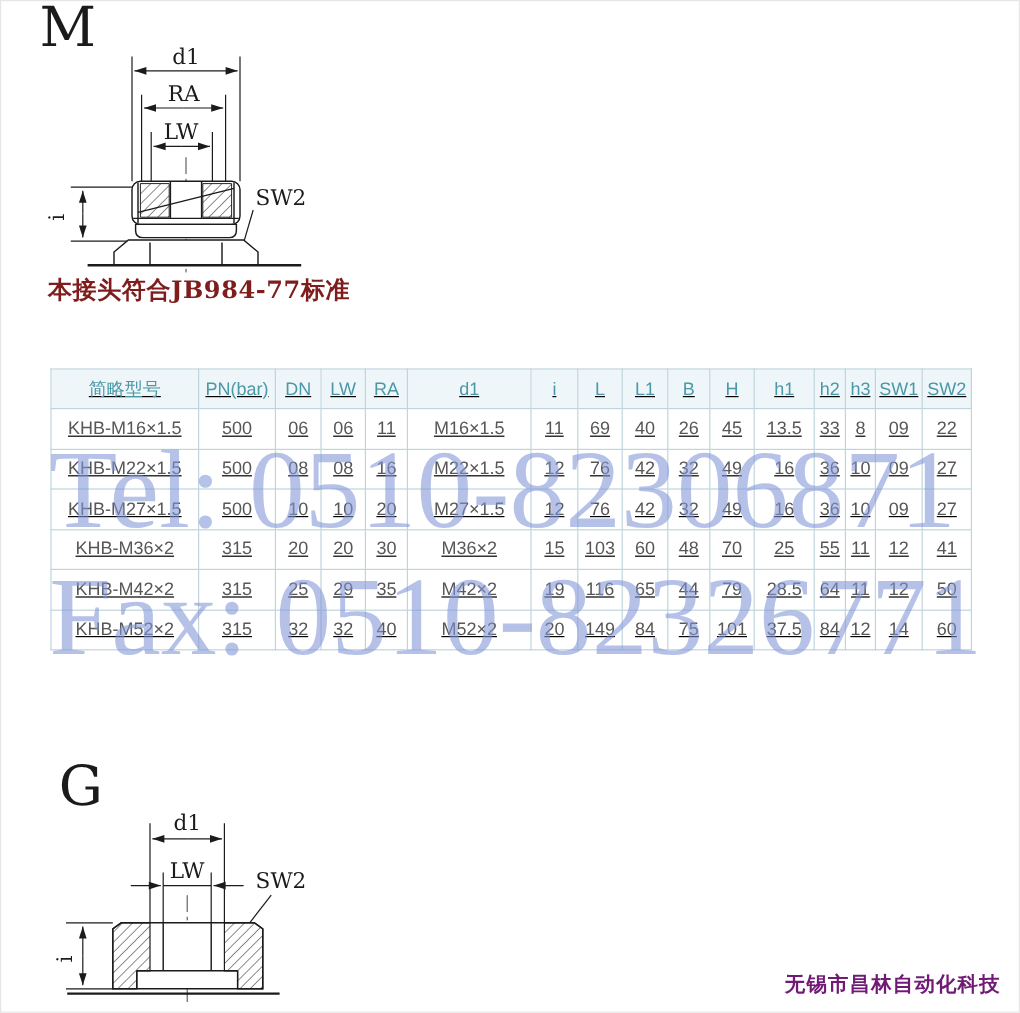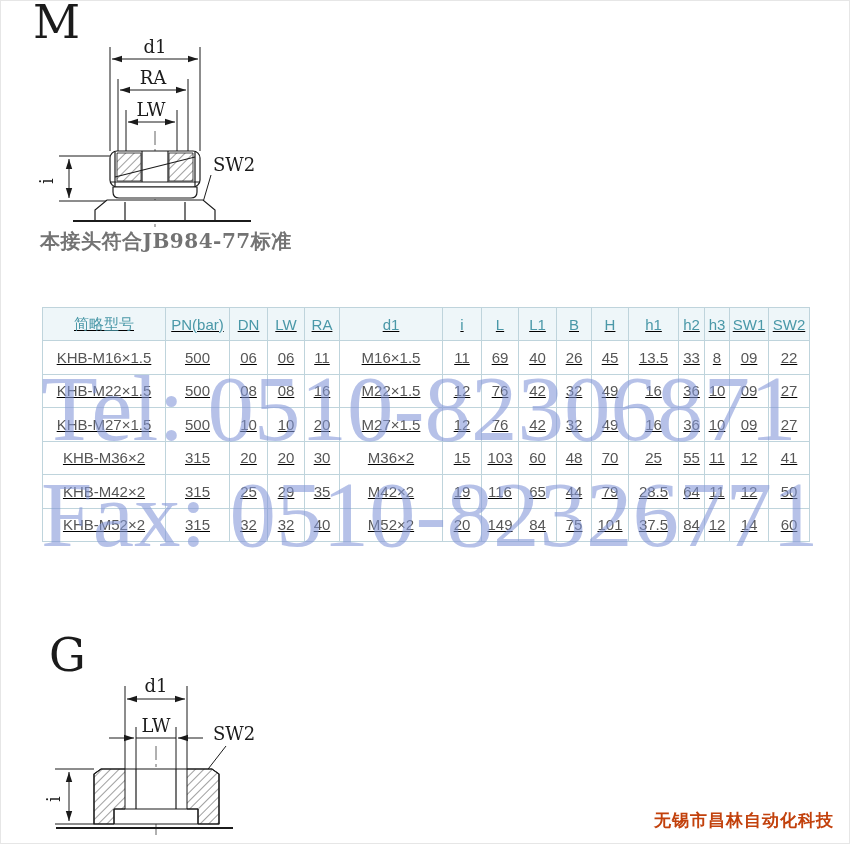--- a/index.html
+++ b/index.html
@@ -8,38 +8,38 @@
 
   
   .diagram{position:absolute;z-index:2;}
   .diagram-m{left:30px;top:0;}
   .diagram-g{left:30px;top:635px;}
   svg text{fill:#1b1b1b;}
   .dwg-letter{font-family:"DejaVu Serif","Liberation Serif",serif;font-size:46px;}
   .dim-label{font-family:"DejaVu Serif","Liberation Serif",serif;font-size:18px;}
   .note{position:absolute;left:39px;top:227px;z-index:2;
         font-family:"DejaVu Serif","Liberation Serif",serif;font-weight:bold;
-        font-size:20px;color:#737373;letter-spacing:0.5px;}
+        font-size:20px;color:#7f1d1d;letter-spacing:0.5px;}
 
   
   table.spec{position:absolute;left:41px;top:306px;z-index:1;border-collapse:collapse;table-layout:fixed;text-decoration:underline;}
   table.spec th,table.spec td{border:1px solid var(--grid,#bfd4dc);text-align:center;vertical-align:middle;
         white-space:nowrap;overflow:hidden;font-size:15px;padding:0;}
   table.spec th{height:32px;font-weight:normal;color:var(--header-text,#4a98a8);background:var(--header-bg,#eef6f9);}
   table.spec td{height:32.5px;color:var(--cell-text,#575757);background:#ffffff;}
 
   
   .wm{position:absolute;left:40px;z-index:3;white-space:nowrap;
       font-family:"Liberation Serif","DejaVu Serif",serif;font-size:93px;line-height:1;
       color:var(--watermark,#8296d8);opacity:0.58;pointer-events:none;}
   .wm-tel{top:361px;}
   .wm-fax{top:467px;}
 
   .company{position:absolute;right:15px;top:808px;z-index:2;font-weight:bold;font-size:17px;
-           color:#c2410c;font-family:"Liberation Sans","DejaVu Sans",sans-serif;letter-spacing:1px;}
+           color:#701a75;font-family:"Liberation Sans","DejaVu Sans",sans-serif;letter-spacing:1px;}
 </style>
 </head>
 <body>
 
 <div class="page">
 
   <div class="diagram diagram-m">
     <svg width="300" height="260" viewBox="0 0 300 260">
       <defs>
         <marker id="arr1" markerUnits="userSpaceOnUse" markerWidth="12" markerHeight="10" refX="11" refY="5" orient="auto">

